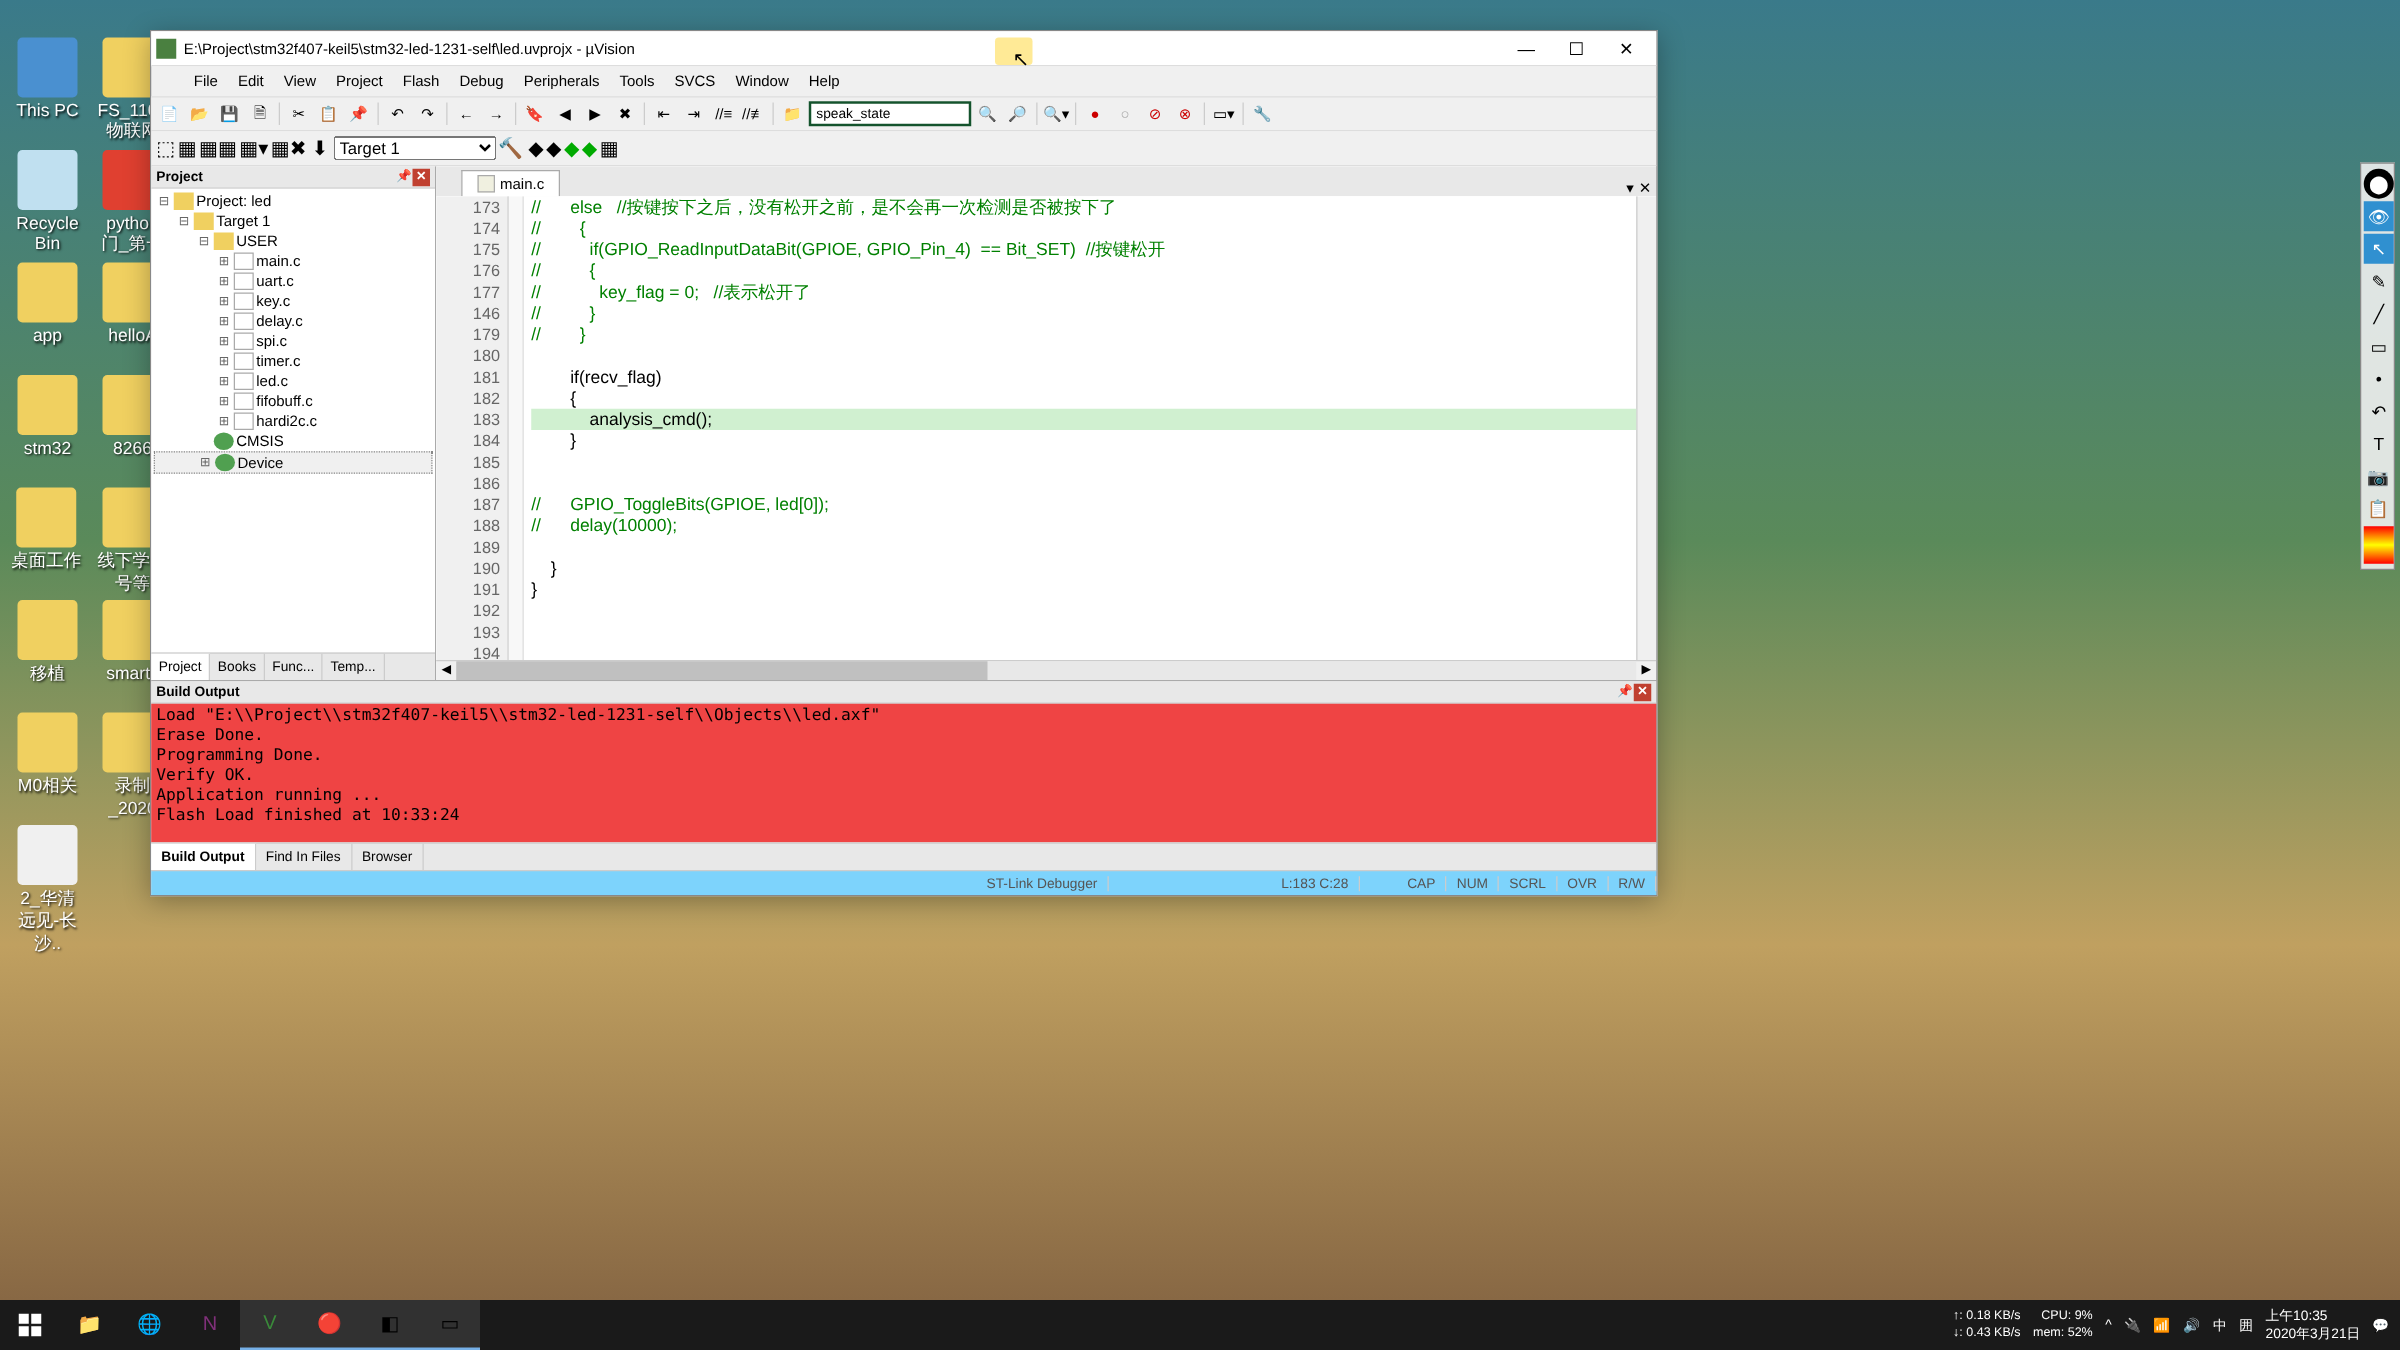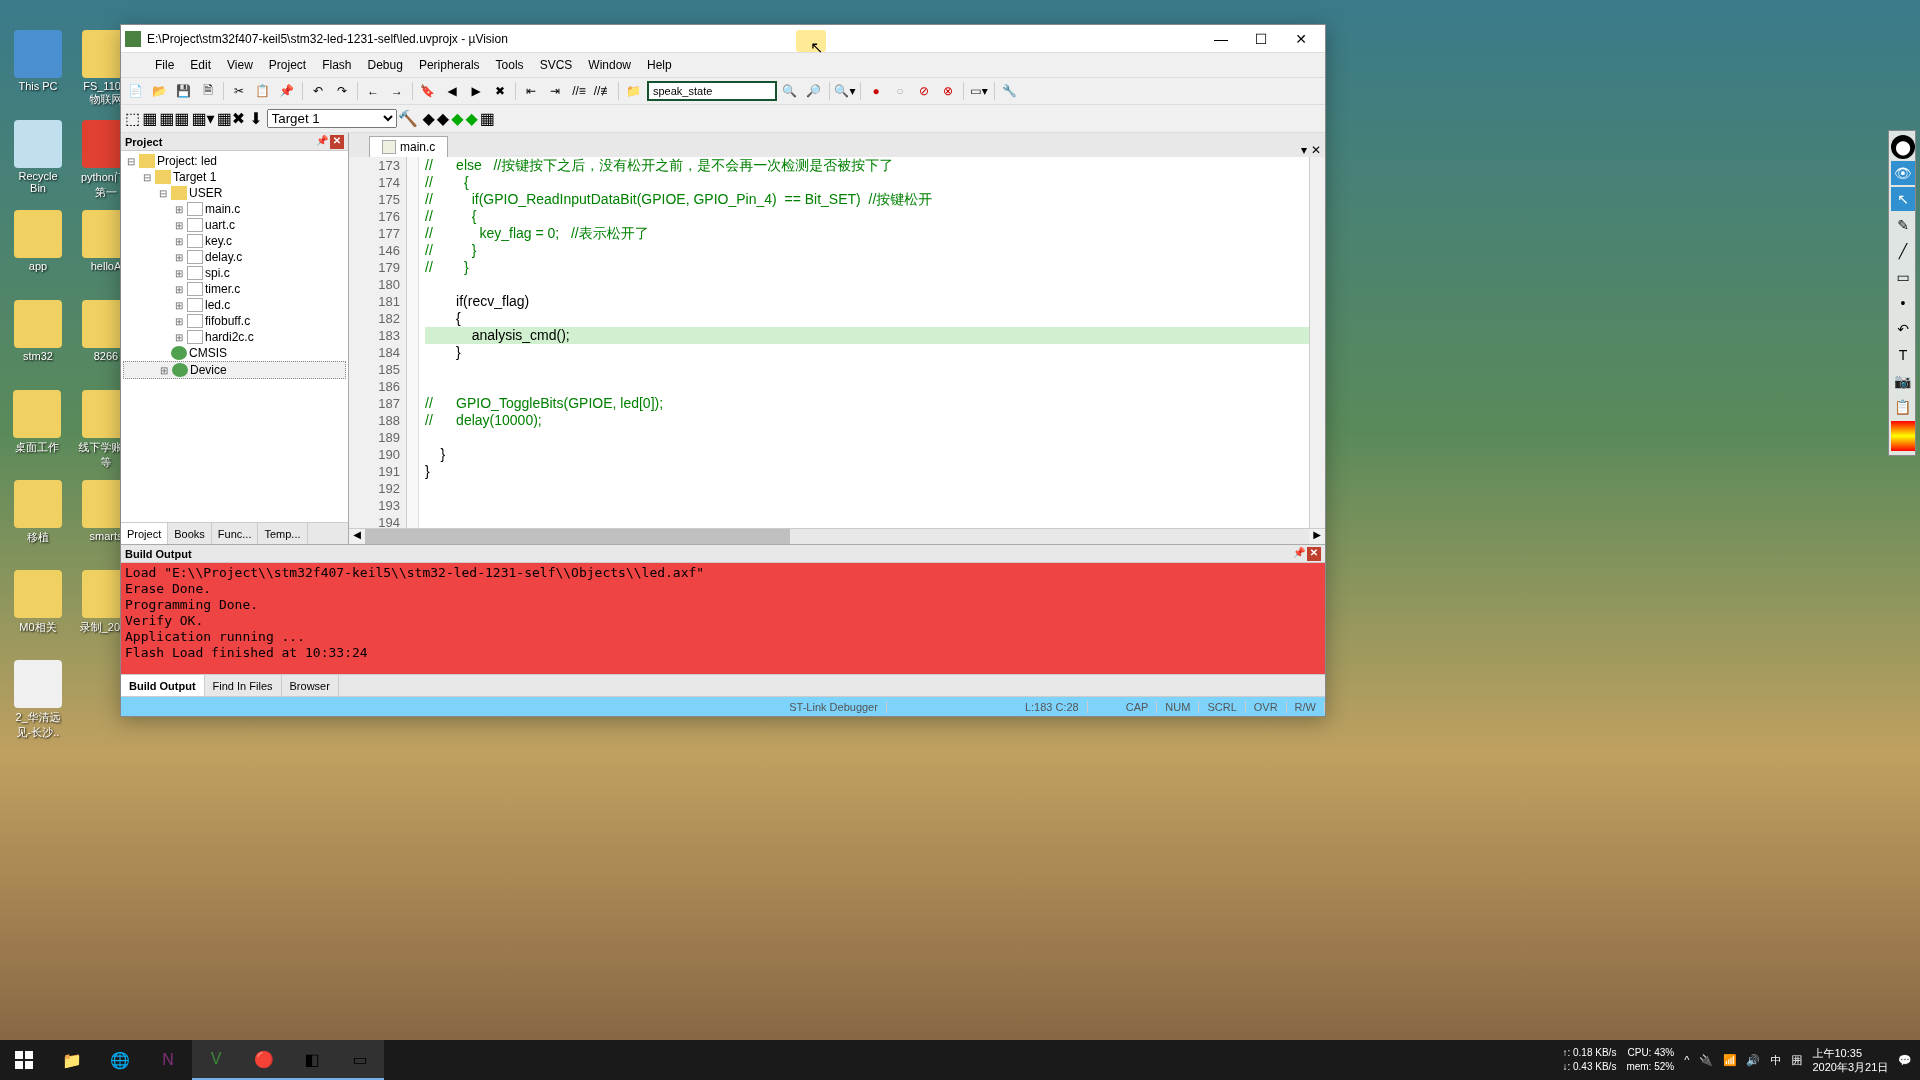--- a/index.html
+++ b/index.html
@@ -1,17 +1,17 @@
 <!DOCTYPE html>
 <html><head>
 <meta charset="utf-8">
 <style>
 * { margin: 0; padding: 0; box-sizing: border-box; font-family: "Segoe UI", Tahoma, sans-serif; }
 body { width: 1920px; height: 1080px; background: linear-gradient(180deg, #3a7a8a 0%, #5a8a5a 40%, #c0a060 70%, #806040 100%); position: relative; overflow: hidden; }
-.desktop-icon { position: absolute; width: 56px; text-align: center; color: #fff; font-size: 11px; text-shadow: 1px 1px 2px #000; }
+.desktop-icon { position: absolute; width: 56px; text-align: center; color: #fff; font-size: 14px; text-shadow: 1px 1px 2px #000; }
 .desktop-icon .ico { width: 48px; height: 48px; margin: 0 auto 2px; background: #f0d060; border-radius: 4px; }
 .desktop-icon .ico.pc { background: #4a90d0; }
 .desktop-icon .ico.bin { background: #c0e0f0; }
 .desktop-icon .ico.pdf { background: #e04030; }
 .desktop-icon .ico.txt { background: #f0f0f0; }
 .window { position: absolute; left: 120px; top: 24px; width: 1206px; height: 693px; background: #f0f0f0; border: 1px solid #888; box-shadow: 0 4px 20px rgba(0,0,0,0.3); display: flex; flex-direction: column; }
 .titlebar { height: 28px; background: #fff; display: flex; align-items: center; padding: 0 4px; border-bottom: 1px solid #ddd; }
 .titlebar .app-icon { width: 16px; height: 16px; background: #4a8040; margin-right: 6px; }
 .titlebar .title-text { flex: 1; font-size: 12px; color: #000; }
 .titlebar .win-btn { width: 40px; height: 28px; display: flex; align-items: center; justify-content: center; cursor: pointer; font-size: 14px; }
@@ -441,21 +441,21 @@
   <div class="task-btn active" style="color:#3a8a3a">V</div>
   <div class="task-btn active">🔴</div>
   <div class="task-btn active">◧</div>
   <div class="task-btn active">▭</div>
   <div class="tray">
     <div class="net-stats">
         <div>↑: 0.18 KB/s</div>
         <div>↓: 0.43 KB/s</div>
       </div>
     <div class="net-stats">
-        <div>CPU: 43%</div>
+        <div>CPU: 9%</div>
         <div>mem: 52%</div>
       </div>
     <span class="tray-ico">^</span>
     <span class="tray-ico">🔌</span>
     <span class="tray-ico">📶</span>
     <span class="tray-ico">🔊</span>
     <span class="tray-ico">中</span>
     <span class="tray-ico">囲</span>
     <div class="clock">
         <div>上午10:35</div>

